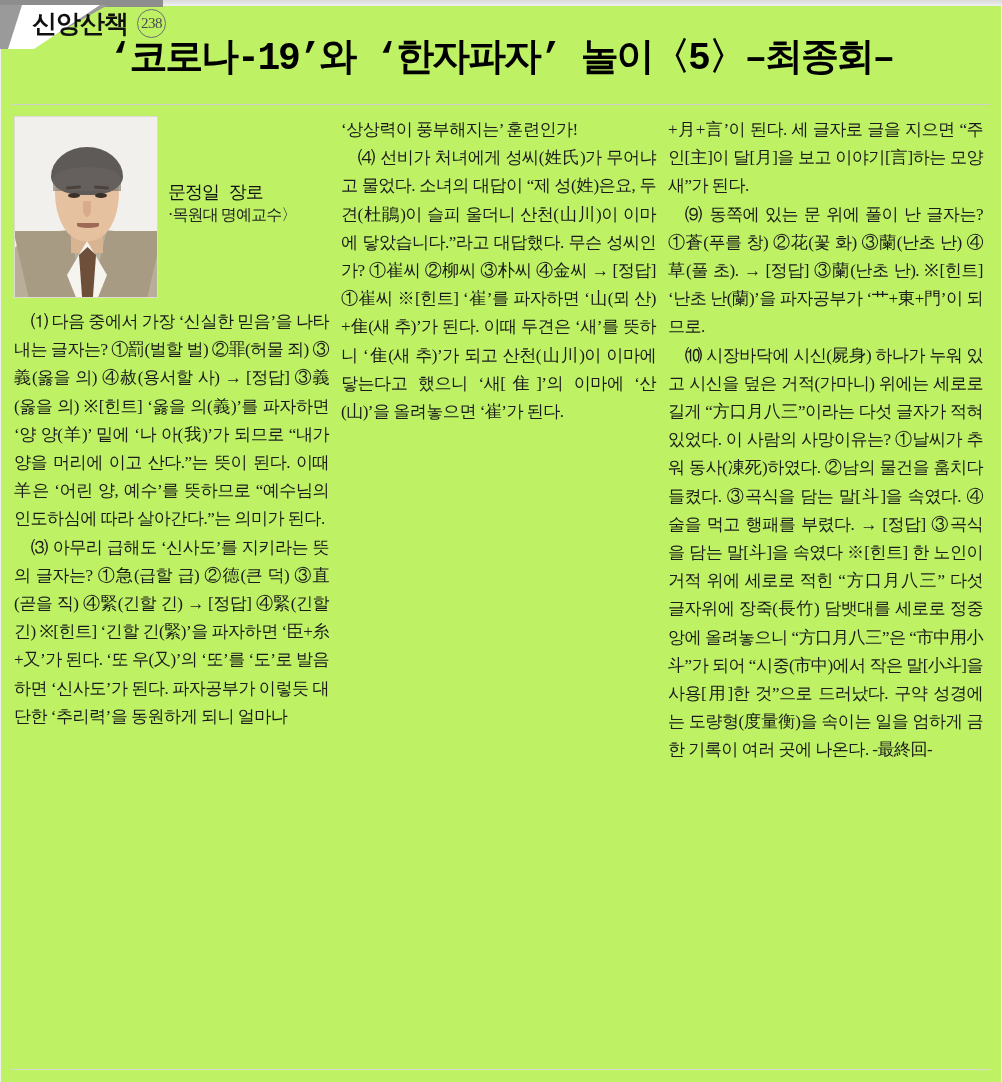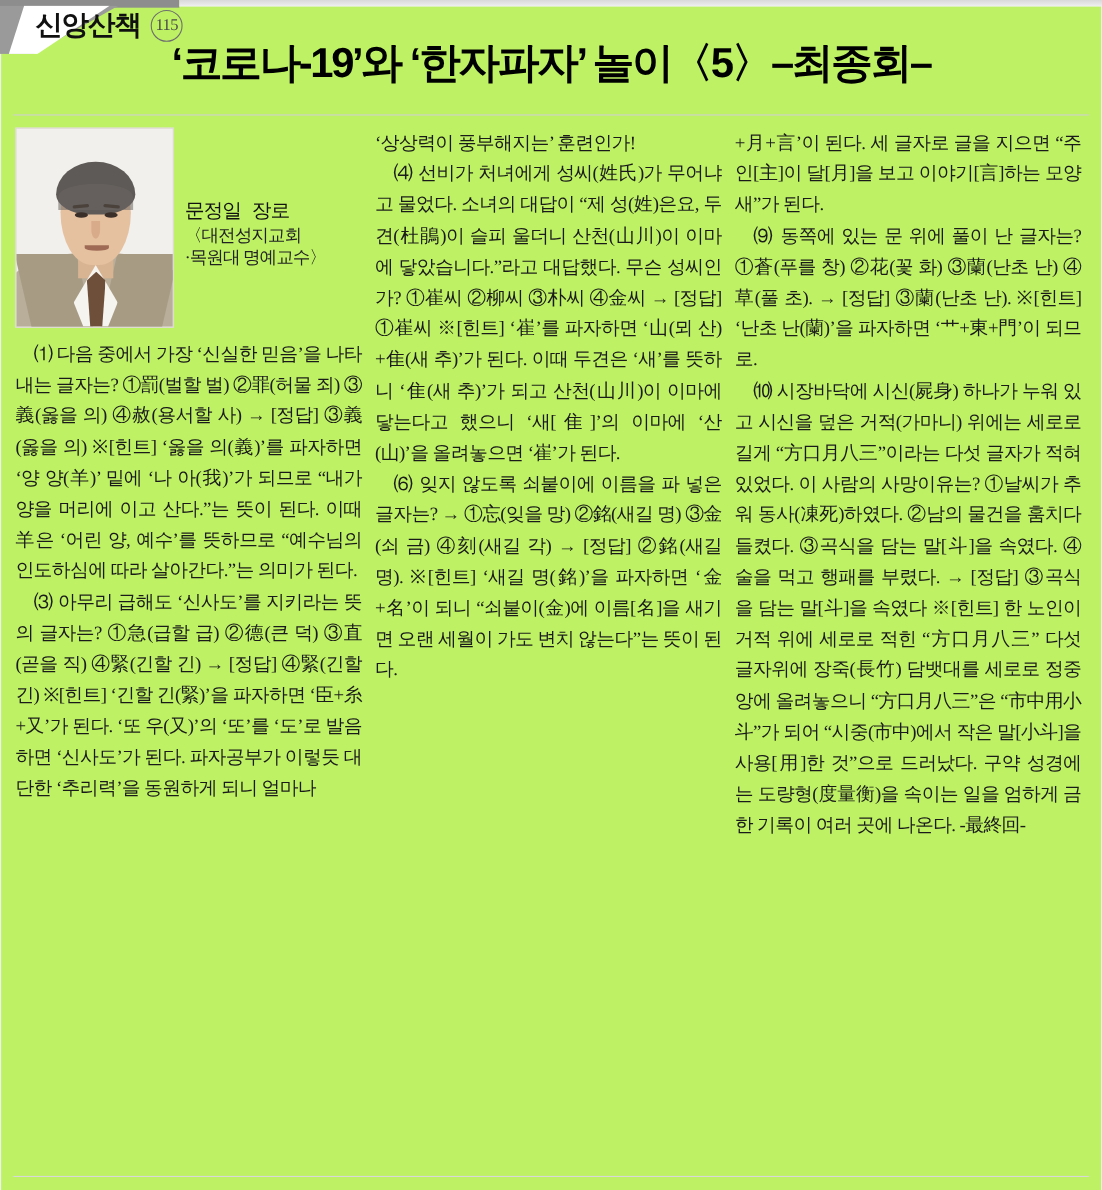--- a/index.html
+++ b/index.html
@@ -75,21 +75,21 @@
     color: #4a4a4a;
     letter-spacing: -0.5px;
   }
 
   
   .headline {
     position: absolute;
     left: 0; top: 38px;
     width: 1002px;
     text-align: center;
-    font-family: Liberation Sans, sans-serif;
+    font-family: Liberation Mono, monospace;
     font-weight: bold;
     font-size: 38px;
     letter-spacing: -2.2px;
     color: #000000;
     line-height: 1.1;
     white-space: nowrap;
   }
 
   
   .head-rule {
@@ -207,21 +207,21 @@
   <div class="edge-left"></div>
   <div class="edge-right"></div>
 
   <div class="top-bar-dark"></div>
   <div class="top-bar-light"></div>
   <div class="corner-wedge"></div>
   <div class="corner-wedge-inner"></div>
 
   <div class="masthead">
     <div class="masthead-title">신앙산책</div>
-    <div class="masthead-num">115</div>
+    <div class="masthead-num">238</div>
   </div>
 
   <div class="headline">‘코로나-19’와 ‘한자파자’ 놀이〈5〉–최종회–</div>
 
   <div class="head-rule"></div>
 
   <div class="columns">
 
     <div class="col">
       <div class="author-block clearfix">
@@ -237,36 +237,34 @@
           <div class="p-hair"></div>
           <div class="p-hair2"></div>
           <div class="p-browL"></div>
           <div class="p-browR"></div>
           <div class="p-eyeL"></div>
           <div class="p-eyeR"></div>
           <div class="p-nose"></div>
           <div class="p-mouth"></div>
         </div>
         <div class="author-name">문정일 장로</div>
-        <div class="author-aff">〈대전성지교회</div>
         <div class="author-aff">·목원대 명예교수〉</div>
       </div>
 
       <p class="indent">⑴ 다음 중에서 가장 ‘신실한 믿음’을 나타내는 글자는? ①罰(벌할 벌) ②罪(허물 죄) ③義(옳을 의) ④赦(용서할 사) → [정답] ③義(옳을 의) ※[힌트] ‘옳을 의(義)’를 파자하면 ‘양 양(羊)’ 밑에 ‘나 아(我)’가 되므로 “내가 양을 머리에 이고 산다.”는 뜻이 된다. 이때 羊은 ‘어린 양, 예수’를 뜻하므로 “예수님의 인도하심에 따라 살아간다.”는 의미가 된다.</p>
       <p class="indent">⑶ 아무리 급해도 ‘신사도’를 지키라는 뜻의 글자는? ①急(급할 급) ②德(큰 덕) ③直(곧을 직) ④緊(긴할 긴) → [정답] ④緊(긴할 긴) ※[힌트] ‘긴할 긴(緊)’을 파자하면 ‘臣+糸+又’가 된다. ‘또 우(又)’의 ‘또’를 ‘도’로 발음하면 ‘신사도’가 된다. 파자공부가 이렇듯 대단한 ‘추리력’을 동원하게 되니 얼마나</p>
     </div>
 
     <div class="col">
       <p>‘상상력이 풍부해지는’ 훈련인가!</p>
       <p class="indent">⑷ 선비가 처녀에게 성씨(姓氏)가 무어냐고 물었다. 소녀의 대답이 “제 성(姓)은요, 두견(杜鵑)이 슬피 울더니 산천(山川)이 이마에 닿았습니다.”라고 대답했다. 무슨 성씨인가? ①崔씨 ②柳씨 ③朴씨 ④金씨 → [정답] ①崔씨 ※[힌트] ‘崔’를 파자하면 ‘山(뫼 산)+隹(새 추)’가 된다. 이때 두견은 ‘새’를 뜻하니 ‘隹(새 추)’가 되고 산천(山川)이 이마에 닿는다고 했으니 ‘새[隹]’의 이마에 ‘산(山)’을 올려놓으면 ‘崔’가 된다.</p>
-      <p class="indent">⑹ 잊지 않도록 쇠붙이에 이름을 파 넣은 글자는? → ①忘(잊을 망) ②銘(새길 명) ③金(쇠 금) ④刻(새길 각) → [정답] ②銘(새길 명). ※[힌트] ‘새길 명(銘)’을 파자하면 ‘金+名’이 되니 “쇠붙이(金)에 이름[名]을 새기면 오랜 세월이 가도 변치 않는다”는 뜻이 된다.</p>
     </div>
 
     <div class="col">
       <p>+月+言’이 된다. 세 글자로 글을 지으면 “주인[主]이 달[月]을 보고 이야기[言]하는 모양새”가 된다.</p>
-      <p class="indent">⑼ 동쪽에 있는 문 위에 풀이 난 글자는? ①蒼(푸를 창) ②花(꽃 화) ③蘭(난초 난) ④草(풀 초). → [정답] ③蘭(난초 난). ※[힌트] ‘난초 난(蘭)’을 파자하면 ‘艹+東+門’이 되므로.</p>
+      <p class="indent">⑼ 동쪽에 있는 문 위에 풀이 난 글자는? ①蒼(푸를 창) ②花(꽃 화) ③蘭(난초 난) ④草(풀 초). → [정답] ③蘭(난초 난). ※[힌트] ‘난초 난(蘭)’을 파자공부가 ‘艹+東+門’이 되므로.</p>
       <p class="indent">⑽ 시장바닥에 시신(屍身) 하나가 누워 있고 시신을 덮은 거적(가마니) 위에는 세로로 길게 “方口月八三”이라는 다섯 글자가 적혀 있었다. 이 사람의 사망이유는? ①날씨가 추워 동사(凍死)하였다. ②남의 물건을 훔치다 들켰다. ③곡식을 담는 말[斗]을 속였다. ④술을 먹고 행패를 부렸다. → [정답] ③곡식을 담는 말[斗]을 속였다 ※[힌트] 한 노인이 거적 위에 세로로 적힌 “方口月八三” 다섯 글자위에 장죽(長竹) 담뱃대를 세로로 정중앙에 올려놓으니 “方口月八三”은 “市中用小斗”가 되어 “시중(市中)에서 작은 말[小斗]을 사용[用]한 것”으로 드러났다. 구약 성경에는 도량형(度量衡)을 속이는 일을 엄하게 금한 기록이 여러 곳에 나온다. -最終回-</p>
     </div>
 
   </div>
 
   <div class="bottom-rule"></div>
 </div>
 
 </body></html>

